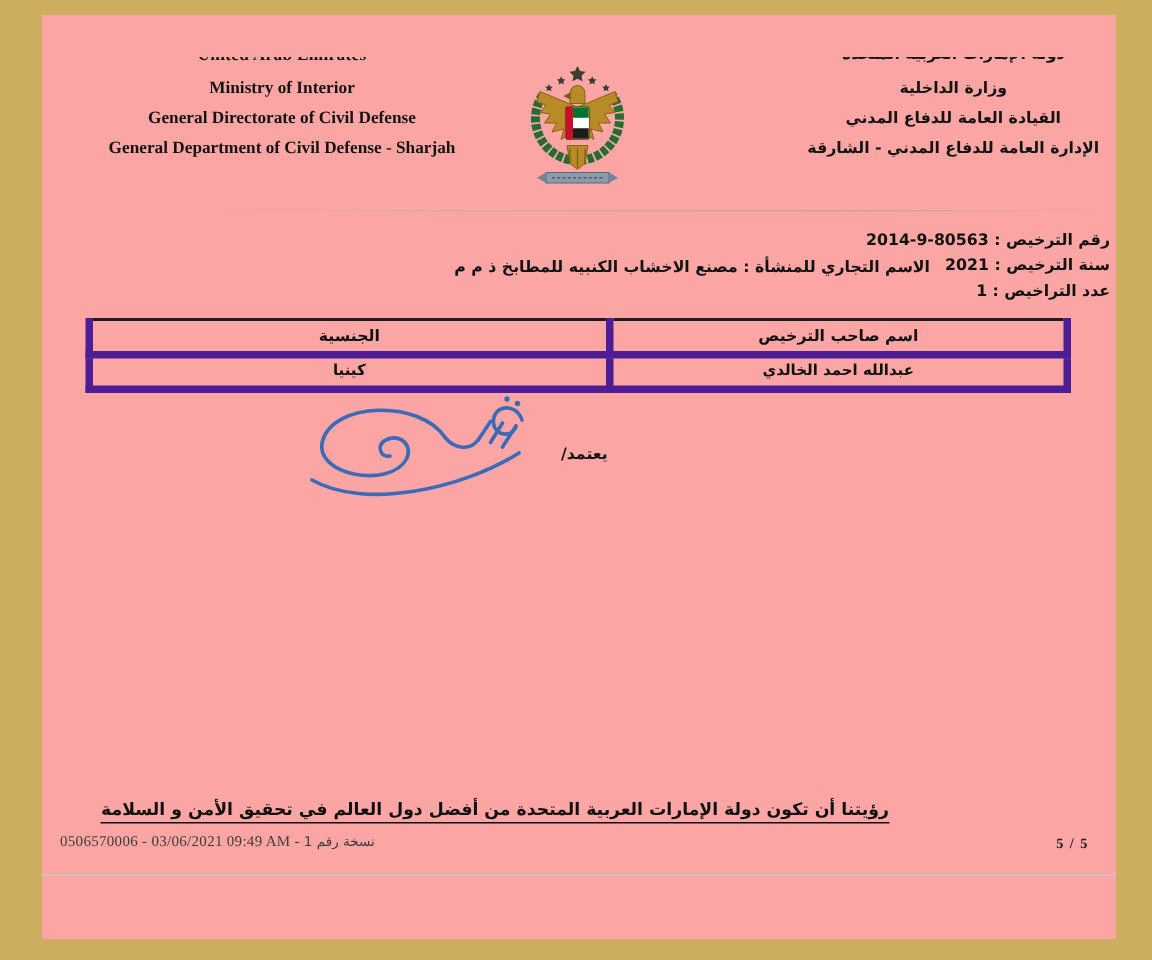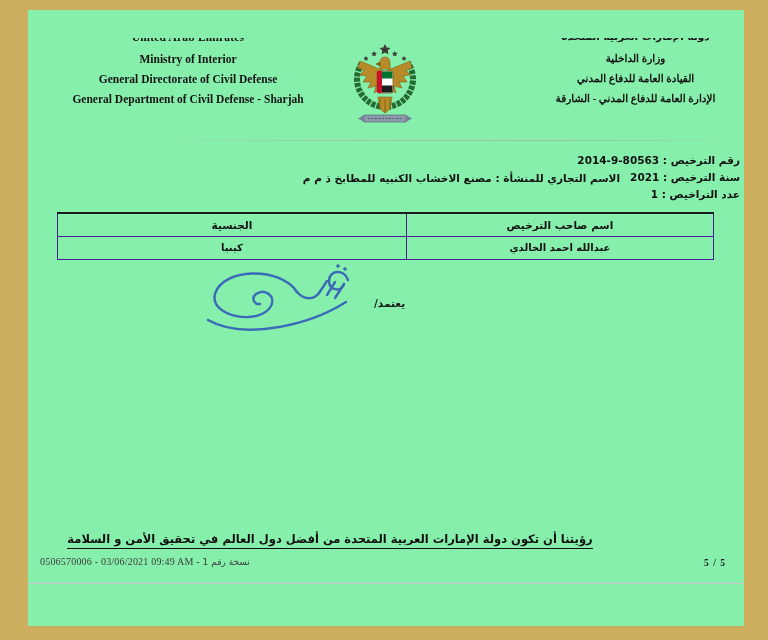--- a/index.html
+++ b/index.html
@@ -5,54 +5,54 @@
   * { margin:0; padding:0; box-sizing:border-box; }
   html,body { width:768px; height:640px; }
   body {
     background:#ccae5e;
     font-family:"Liberation Serif", serif;
     position:relative;
     overflow:hidden;
   }
   #page {
     position:absolute; left:28px; top:10px; width:716px; height:616px;
-    background:#86efac;
+    background:#fca5a5;
   }
   .abs { position:absolute; }
 
   
   .en-block { left:10px; top:28px; width:300px; text-align:center; color:#141414; }
   .en-clip  { height:8px; overflow:hidden; }
   .en-clip span { display:block; font-weight:bold; font-size:11.5px; margin-top:-7px; letter-spacing:.2px; }
   .en-line  { font-weight:bold; font-size:11.5px; margin-top:7px; line-height:13px; }
 
   .ar-block { left:505px; top:28px; width:205px; text-align:center; color:#141414;
               font-family:"DejaVu Sans", sans-serif; direction:rtl; }
   .ar-clip  { height:8px; overflow:hidden; }
   .ar-clip span { display:block; font-weight:bold; font-size:10.5px; margin-top:-8px; }
-  .ar-line  { font-weight:bold; font-size:10.5px; margin-top:6px; line-height:14px;font-family:Liberation Serif, serif; }
+  .ar-line  { font-weight:bold; font-size:10.5px; margin-top:6px; line-height:14px; }
 
   .emblem { left:320px; top:31px; width:74px; height:88px; }
 
   .thin-rule { left:100px; top:130px; width:612px; height:1px;
     background:linear-gradient(90deg, rgba(190,190,190,0) 0%, rgba(175,175,175,.55) 30%, rgba(160,160,160,.6) 70%, rgba(190,190,190,.1) 100%); }
 
   
   .lic { font-family:"DejaVu Sans", sans-serif; direction:rtl; color:#111;
          font-weight:bold; font-size:10.5px; white-space:nowrap; }
   .lic .num { direction:ltr; unicode-bidi:isolate; }
   .lic-1 { right:4px;  top:144px; }
   .lic-2 { right:4px;  top:161px; }
   .lic-trade { right:124px; top:162px; }
   .lic-3 { right:4px;  top:178px; }
 
   
   .tbl { left:29px; top:202px; width:657px; border-collapse:collapse; direction:rtl;
          font-family:"DejaVu Sans", sans-serif; }
-  .tbl td { border:1px solid #4c1d95; text-align:center; vertical-align:middle;
+  .tbl td { border:5px solid #4c1d95; text-align:center; vertical-align:middle;
             font-weight:bold; font-size:10.5px; color:#111; }
   .tbl tr.hdr td { height:23px; border-top:2px solid #1c1c1c; }
   .tbl tr.dat td { height:23px; font-weight:bold; font-size:10px; }
   .tbl td.c1 { width:288px; }
   .tbl td.c2 { width:327px; }
 
   
   .approve { left:346px; top:287px; font-family:"DejaVu Sans", sans-serif; direction:rtl;
              font-weight:bold; font-size:10.5px; color:#161616; }
   .sig { left:160px; top:250px; width:175px; height:85px; }

